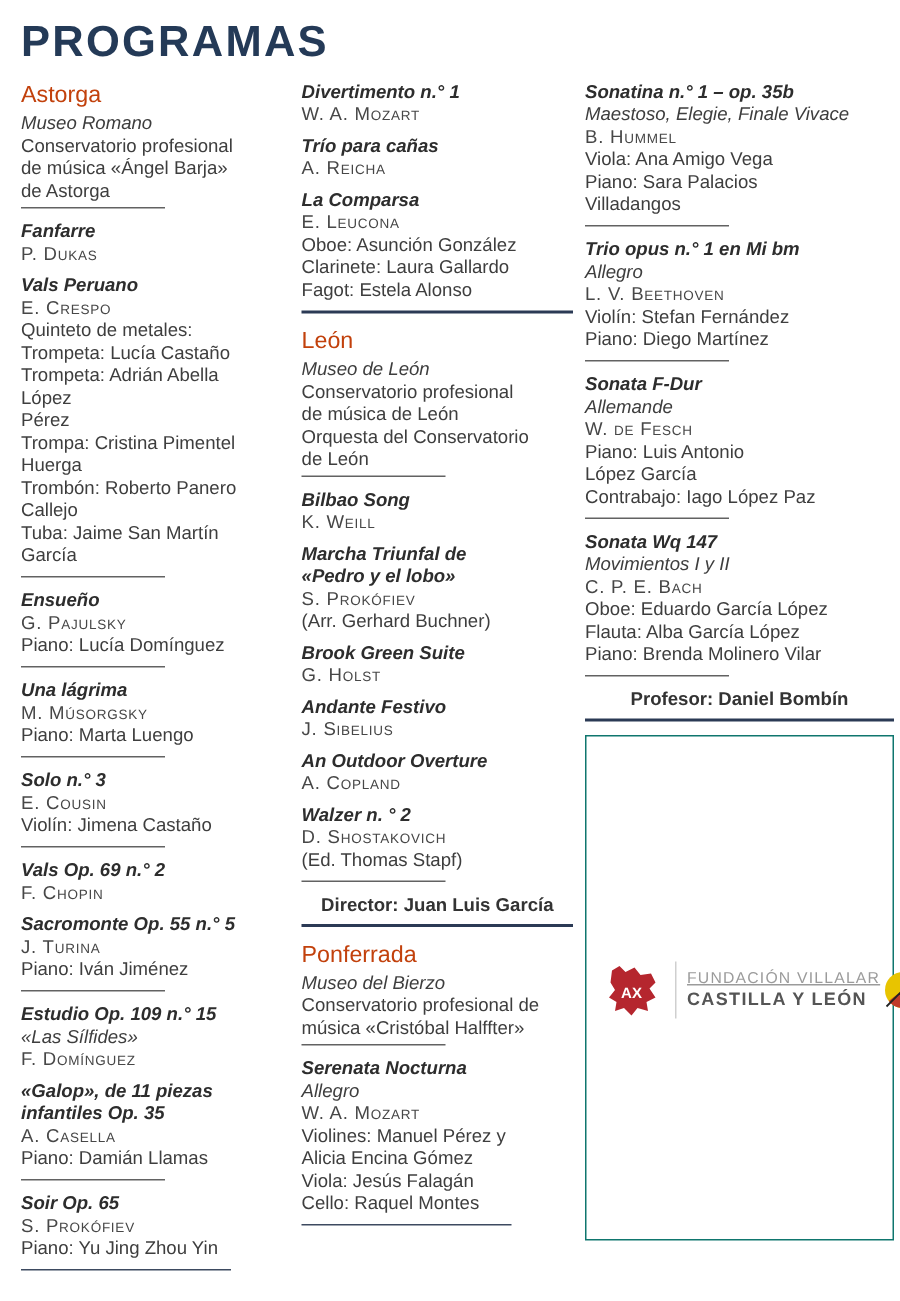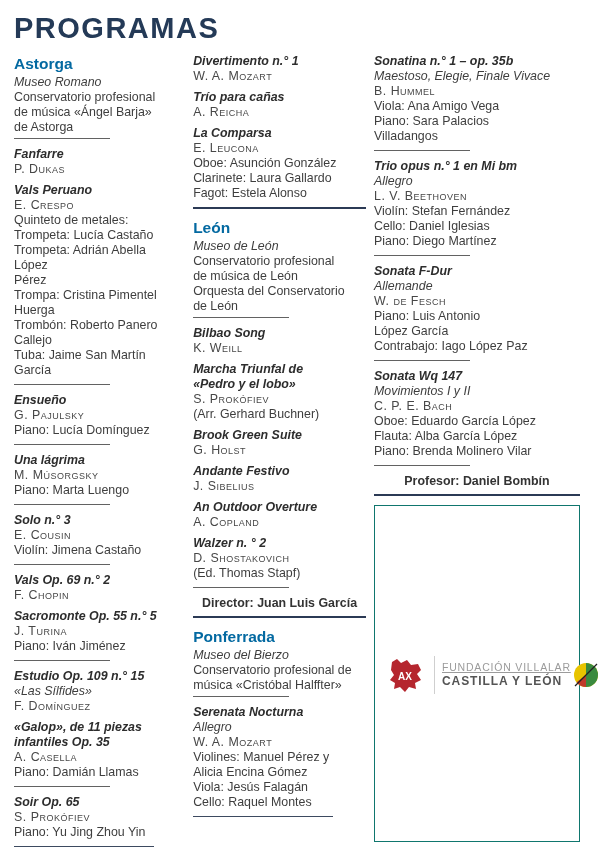--- a/index.html
+++ b/index.html
@@ -1,26 +1,26 @@
 <!DOCTYPE html>
 <html><head>
 <meta charset="utf-8">
 <style>
   html,body{margin:0;padding:0;background:#ffffff;}
   body{width:600px;height:867px;overflow:hidden;font-family:"Liberation Sans",sans-serif;color:#3e3e3e;}
-  .page{padding:12px 20px 0 14px;box-sizing:border-box;width:600px;height:867px;}
+  .page{padding:12px 4px 0 14px;box-sizing:border-box;width:600px;height:867px;}
   h1.title{margin:0 0 9px 0;font-size:29px;font-weight:600;letter-spacing:1.5px;color:#243a57;}
   .cols{display:flex;align-items:flex-start;}
   .col{box-sizing:border-box;}
   .col-1{width:180px;margin-right:10px;}
   .col-2{width:184px;margin-right:8px;}
   .col-3{width:206px;}
   .line{font-size:12.4px;line-height:15px;white-space:nowrap;color:#3e3e3e;}
   .city-block{margin-bottom:3px;}
-  .city{font-size:15.5px;line-height:19px;font-weight:700;color:#0369a1;margin-bottom:2px;}
+  .city{font-size:15.5px;line-height:19px;font-weight:400;color:#c2410c;margin-bottom:2px;}
   .venue{font-style:italic;}
   .piece{margin-bottom:6px;}
   .ptitle{font-weight:700;font-style:italic;color:#2d2d2d;}
   .psub{font-style:italic;}
   .comp{font-variant:small-caps;letter-spacing:.5px;color:#474747;}
   .lead{font-weight:700;color:#333;margin-bottom:4px;text-align:center;}
   hr{border:0;margin:0;}
   .rule-thin{border-top:1px solid #626262;width:96px;margin:3px 0 8px;}
   .rule-thick{border-top:2px solid #2b3a55;width:100%;margin:5px 0 9px;}
   .rule-end{border-top:1.5px solid #3d4a60;width:140px;margin:3px 0 8px;}
@@ -218,21 +218,20 @@
           <div class="line">Viola: Ana Amigo Vega</div>
           <div class="line">Piano: Sara Palacios</div>
           <div class="line">Villadangos</div>
         </div>
         <hr class="rule-thin">
         <div class="piece">
           <div class="line ptitle">Trio opus n.° 1 en Mi bm</div>
           <div class="line psub">Allegro</div>
           <div class="line comp">L. V. Beethoven</div>
           <div class="line">Violín: Stefan Fernández</div>
-          <div class="line">Cello: Daniel Iglesias</div>
           <div class="line">Piano: Diego Martínez</div>
         </div>
         <hr class="rule-thin">
         <div class="piece">
           <div class="line ptitle">Sonata F-Dur</div>
           <div class="line psub">Allemande</div>
           <div class="line comp">W. de Fesch</div>
           <div class="line">Piano: Luis Antonio</div>
           <div class="line">López García</div>
           <div class="line">Contrabajo: Iago López Paz</div>

